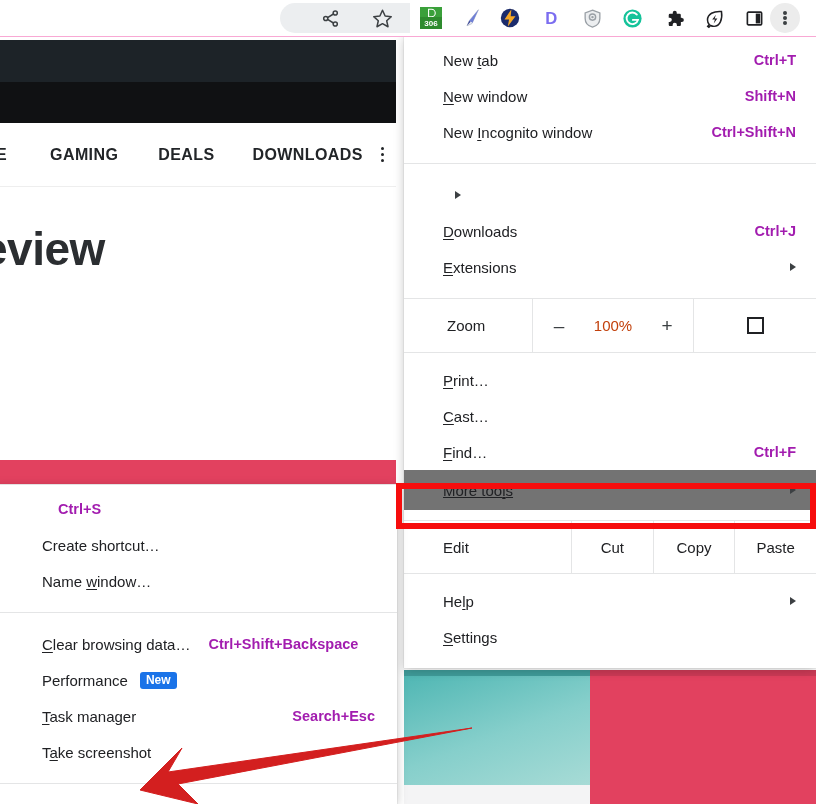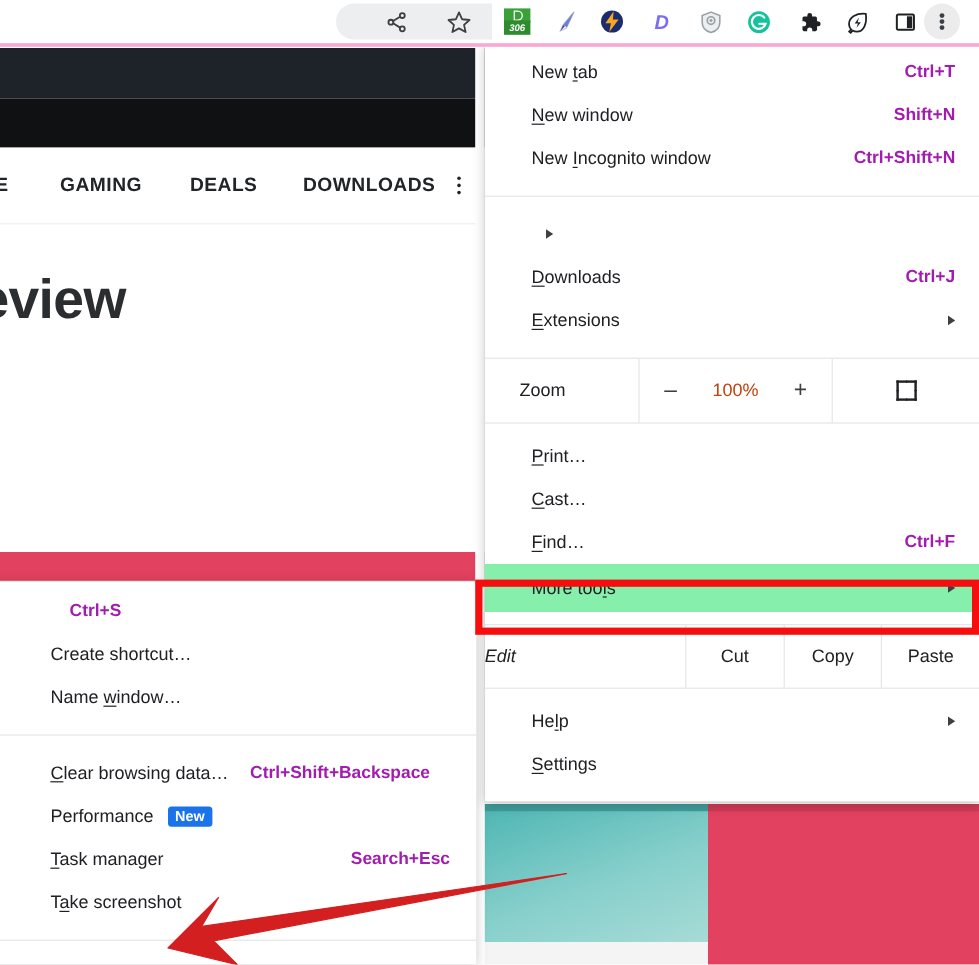--- a/index.html
+++ b/index.html
@@ -15,23 +15,22 @@
     font-family: "Liberation Sans", sans-serif;
     -webkit-font-smoothing: antialiased;
   }
 
   
   #browser-toolbar {
     position: absolute;
     left: 0; top: 0;
     width: 816px; height: 36px;
     background: #ffffff;
-    border-bottom: 3px solid #f9a8d4;
+    border-bottom: 1px solid #f9a8d4;
     z-index: 60;
-    font-style: italic;
   }
   .omni-pill {
     position: absolute;
     left: 280px; top: 3px;
     width: 130px; height: 30px;
     background: #eceef0;
     border-radius: 15px 0 0 15px;
   }
   .ext-pill {
     position: absolute;
@@ -224,21 +223,21 @@
     align-items: stretch;
     height: 53px;
     border-top: 1px solid #e4e5e6;
     border-bottom: 1px solid #e4e5e6;
     font-size: 15px;
     color: #202124;
   }
   .zoom-label {
     width: 128px;
     display: flex; align-items: center;
-    padding-left: 29px;
+    padding-left: 43px;
     box-sizing: border-box;
   }
   .zoom-ctrl {
     flex: 1;
     display: flex; align-items: center; justify-content: space-around;
     border-left: 1px solid #e4e5e6;
     border-right: 1px solid #e4e5e6;
   }
   .zoom-btn { cursor: pointer; font-size: 19px; color: #3c4043; width: 34px; text-align: center; }
   .zoom-val { font-size: 15px; color: #c2410c; }
@@ -260,31 +259,31 @@
     display: flex; align-items: stretch;
     height: 52px;
     border-top: 1px solid #e4e5e6;
     border-bottom: 1px solid #e4e5e6;
     font-size: 15px;
     color: #202124;
   }
   .edit-label {
     width: 167px;
     display: flex; align-items: center;
+    padding-left: 39px;
     box-sizing: border-box;
-    font-style: italic;
   }
   .edit-act {
     flex: 1;
     display: flex; align-items: center; justify-content: center;
     border-left: 1px solid #e4e5e6;
     cursor: pointer;
   }
 
-  .mi.highlighted { background: #86efac; }
+  .mi.highlighted { background: #737373; text-decoration: underline; }
 
   
   #more-tools-highlight {
     position: absolute;
     left: 396px; top: 483px;
     width: 420px; height: 46px;
     border: 6px solid #f60d0d;
     box-sizing: border-box;
     z-index: 45;
     pointer-events: none;

